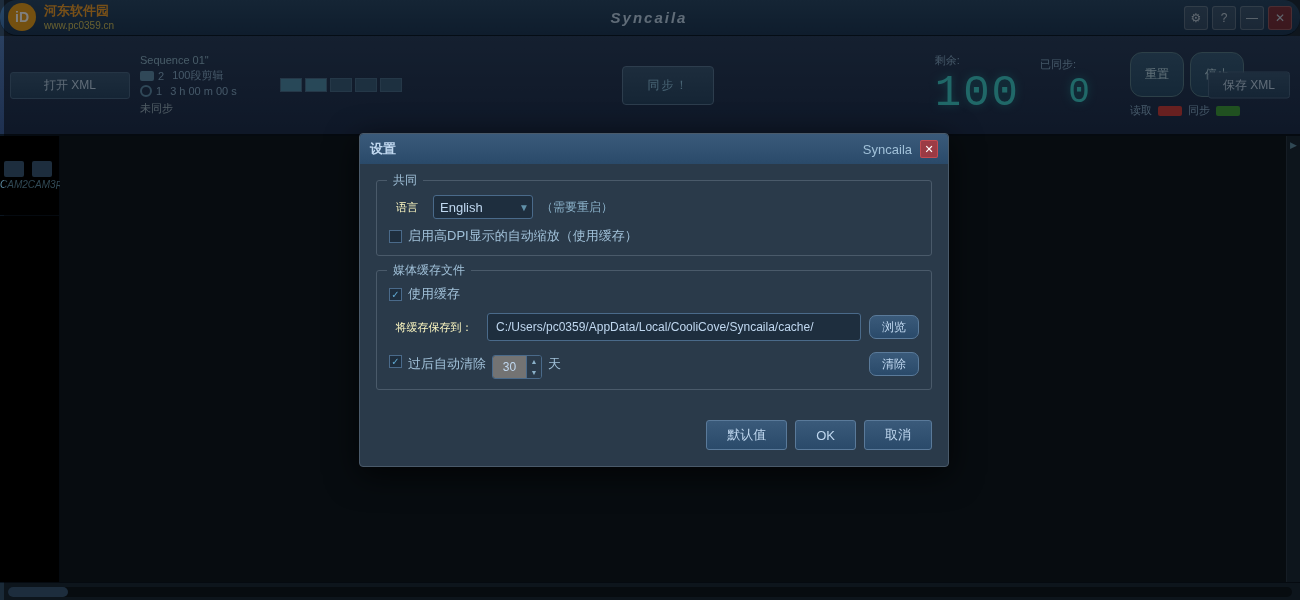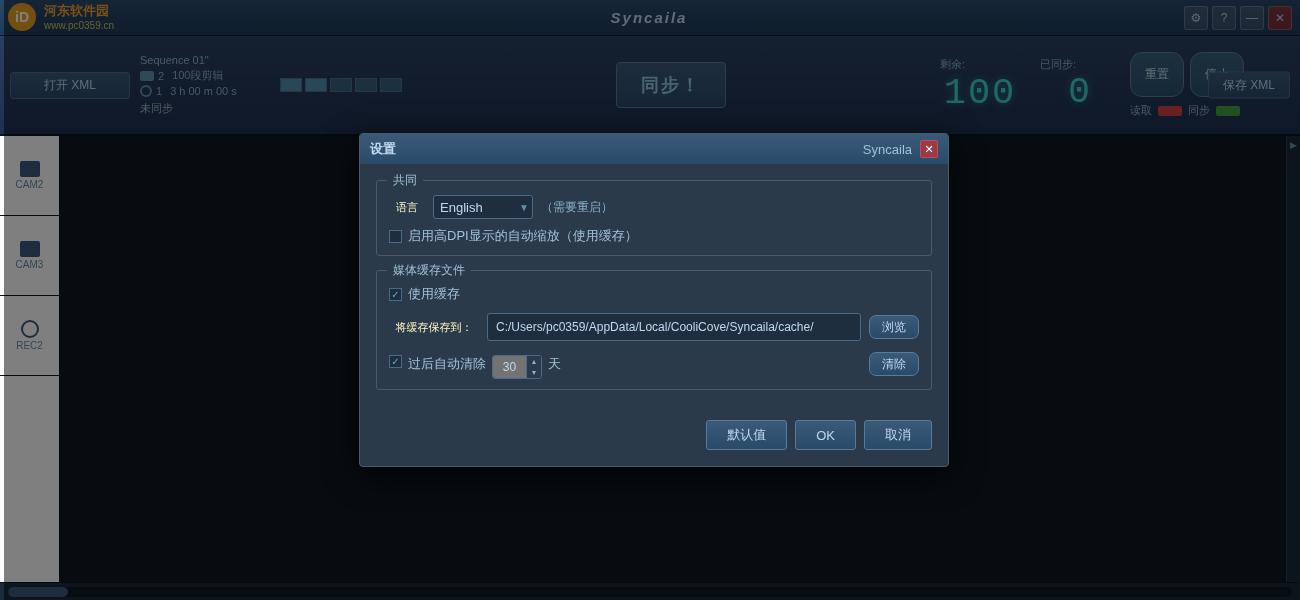--- a/index.html
+++ b/index.html
@@ -23,20 +23,21 @@
 
     
     .title-bar {
       height: 36px;
       background: linear-gradient(180deg, #2a4a6a 0%, #1e3a5a 100%);
       display: flex;
       align-items: center;
       justify-content: space-between;
       padding: 0 8px;
       border-bottom: 1px solid #0a1a2a;
+      border-radius: 17px;
     }
     .title-bar-left {
       display: flex;
       align-items: center;
       gap: 8px;
     }
     .logo-badge {
       width: 28px;
       height: 28px;
       background: #e8a020;
@@ -152,39 +153,39 @@
       flex: 1;
       display: flex;
       align-items: center;
       justify-content: center;
     }
     .sync-btn {
       background: linear-gradient(180deg, #3a5a7a 0%, #2a4a6a 100%);
       border: 1px solid #5a7a9a;
       border-radius: 4px;
       color: #90c8e8;
-      font-size: 18px;
-      font-weight: bold;
+      font-size: 12px;
+      font-weight: normal;
       padding: 10px 24px;
       cursor: pointer;
       font-family: inherit;
       letter-spacing: 2px;
     }
     .counter-area {
       display: flex;
       align-items: center;
       gap: 20px;
     }
     .counter-label {
       color: #8ab0d0;
       font-size: 11px;
     }
     .counter-value {
       font-family: "Courier New", monospace;
-      font-size: 37px;
+      font-size: 44px;
       color: #40d0d0;
       letter-spacing: 2px;
       text-shadow: 0 0 8px rgba(40,200,200,0.5);
       min-width: 80px;
       text-align: center;
     }
     .counter-value.zero {
       font-size: 36px;
       color: #40d0d0;
     }
@@ -235,24 +236,25 @@
 
     
     .content-area {
       height: calc(600px - 36px - 100px - 18px);
       background: #141e28;
       position: relative;
       display: flex;
     }
     .track-sidebar {
       width: 60px;
-      background: #ffffff;
+      background: #000000;
       border-right: 1px solid #0a1520;
       display: flex;
-      flex-direction: column;
+      flex-direction: row;
+      font-style: italic;
     }
     .track-item {
       height: 80px;
       border-bottom: 1px solid #0a1520;
       display: flex;
       flex-direction: column;
       align-items: center;
       justify-content: center;
       gap: 2px;
       color: #6090a8;

